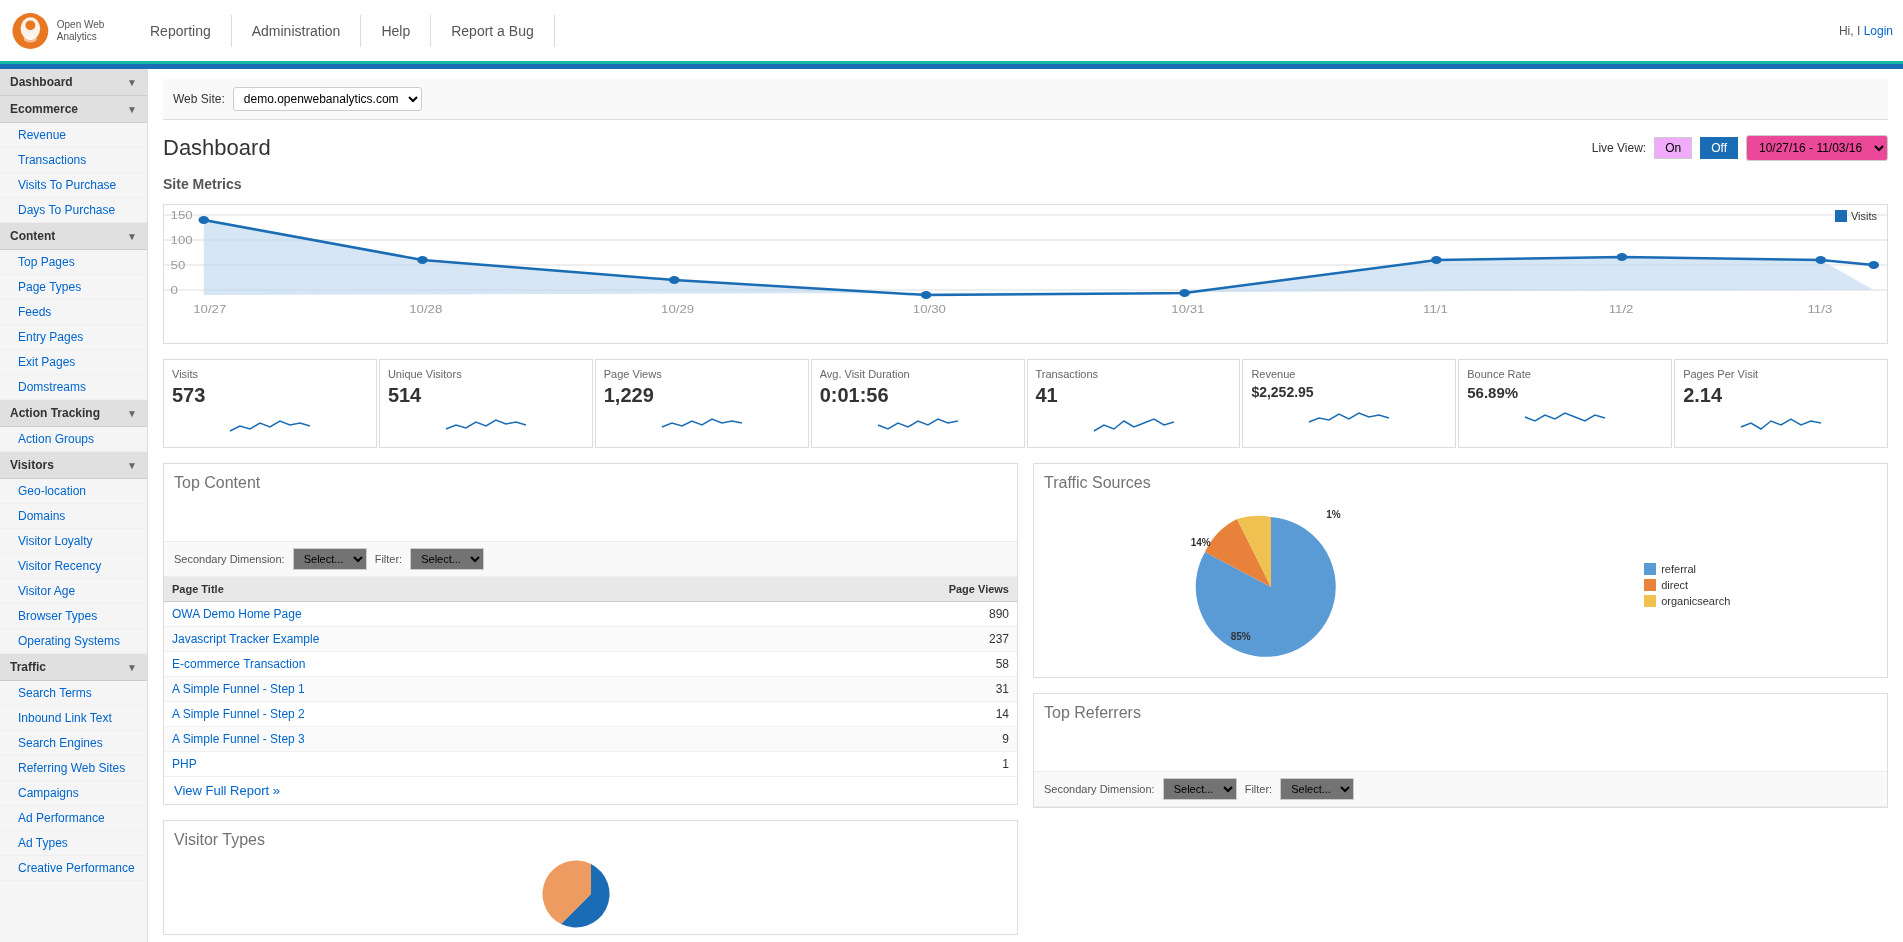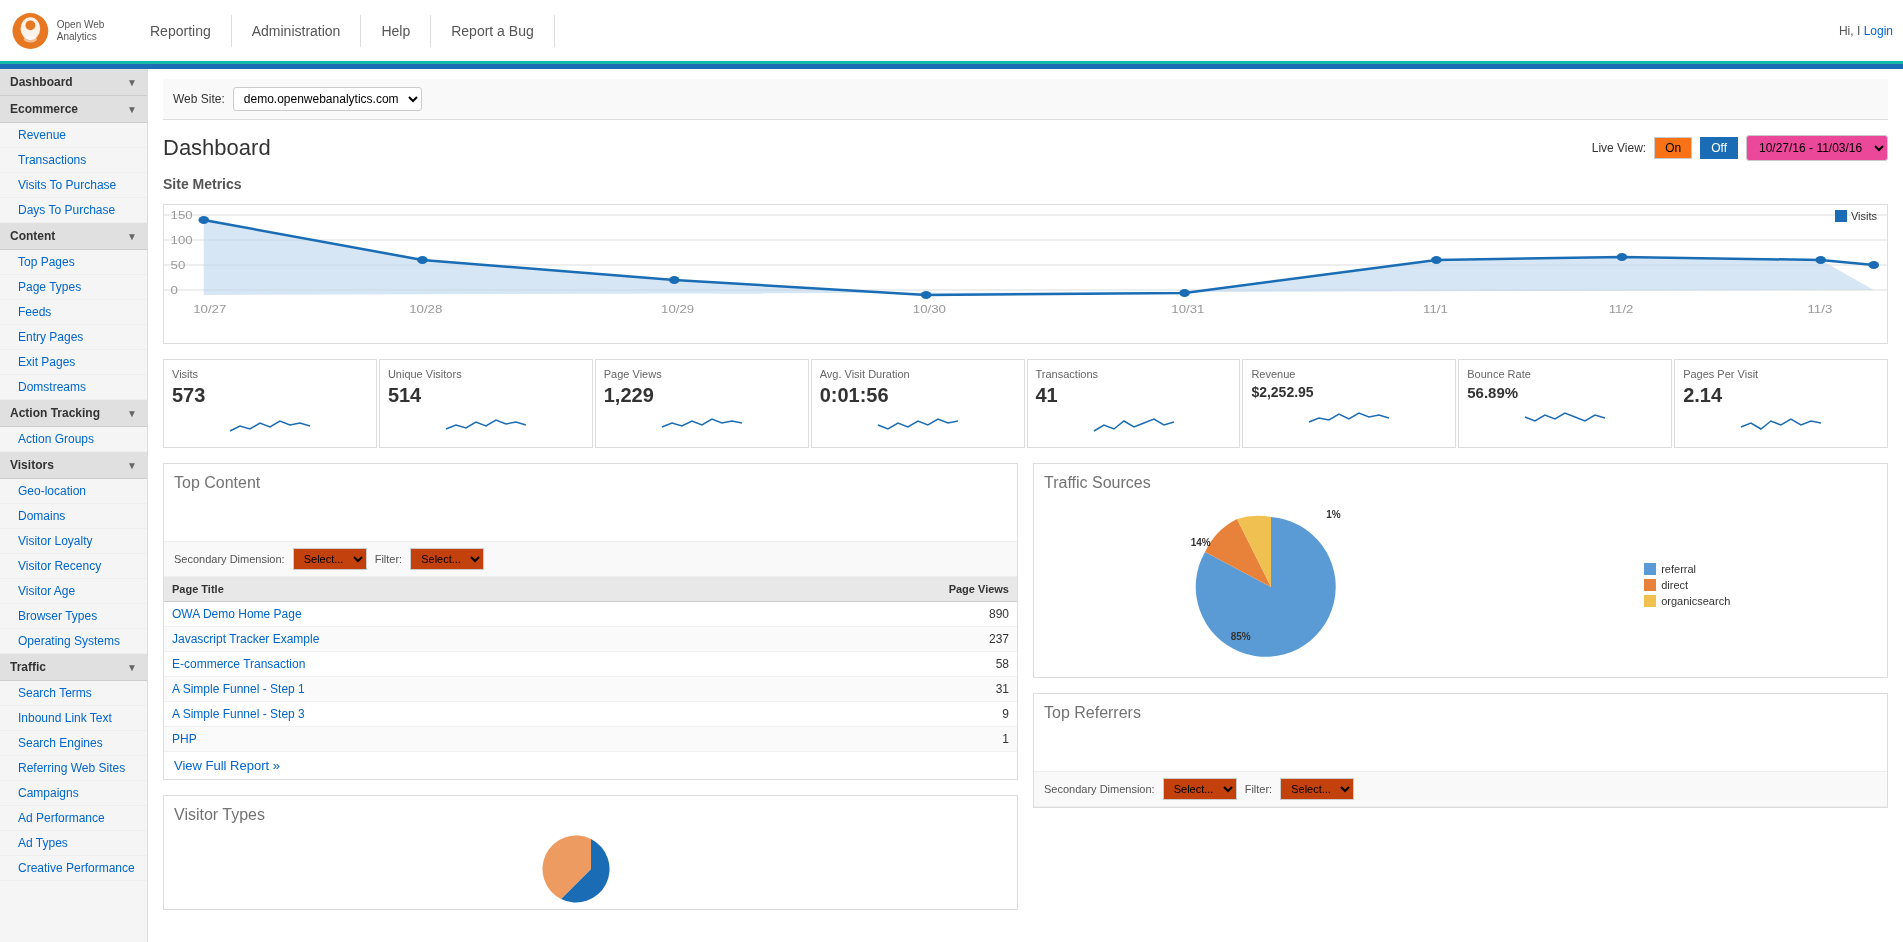--- a/index.html
+++ b/index.html
@@ -123,21 +123,21 @@
       display: flex;
       align-items: center;
       gap: 8px;
       font-size: 12px;
     }
     .live-btn {
       padding: 3px 10px;
       border: 1px solid #ccc;
       cursor: pointer;
       font-size: 12px;
-      background: #f97316;
+      background: #f0abfc;
     }
     .live-btn.active { background: #1a6db5; color: #fff; border-color: #1a6db5; }
     #date-range {
       padding: 4px 8px;
       border: 1px solid #ccc;
       border-radius: 3px;
       font-size: 12px;
       background: #ec4899;
     }
 
@@ -227,21 +227,21 @@
       background: #f9f9f9;
       border-top: 1px solid #eee;
       border-bottom: 1px solid #eee;
       margin-top: 44px;
     }
     .filter-row label { font-size: 11px; color: #555; }
     .filter-select {
       padding: 3px 6px;
       border: 1px solid #ccc;
       font-size: 11px;
-      background: #c2410c;
+      background: #737373;
     }
     table.data-table {
       width: 100%;
       border-collapse: collapse;
       font-size: 12px;
     }
     table.data-table th {
       background: #e8e8e8;
       padding: 6px 8px;
       text-align: left;
@@ -573,20 +573,24 @@
     </tr>
                 <tr>
       <td><a href="#">E-commerce Transaction</a></td>
       <td class="right">58</td>
     </tr>
                 <tr>
       <td><a href="#">A Simple Funnel - Step 1</a></td>
       <td class="right">31</td>
     </tr>
                 <tr>
+      <td><a href="#">A Simple Funnel - Step 2</a></td>
+      <td class="right">14</td>
+    </tr>
+                <tr>
       <td><a href="#">A Simple Funnel - Step 3</a></td>
       <td class="right">9</td>
     </tr>
                 <tr>
       <td><a href="#">PHP</a></td>
       <td class="right">1</td>
     </tr>
               </tbody>
           </table>
           <a class="view-full-report">View Full Report »</a>

